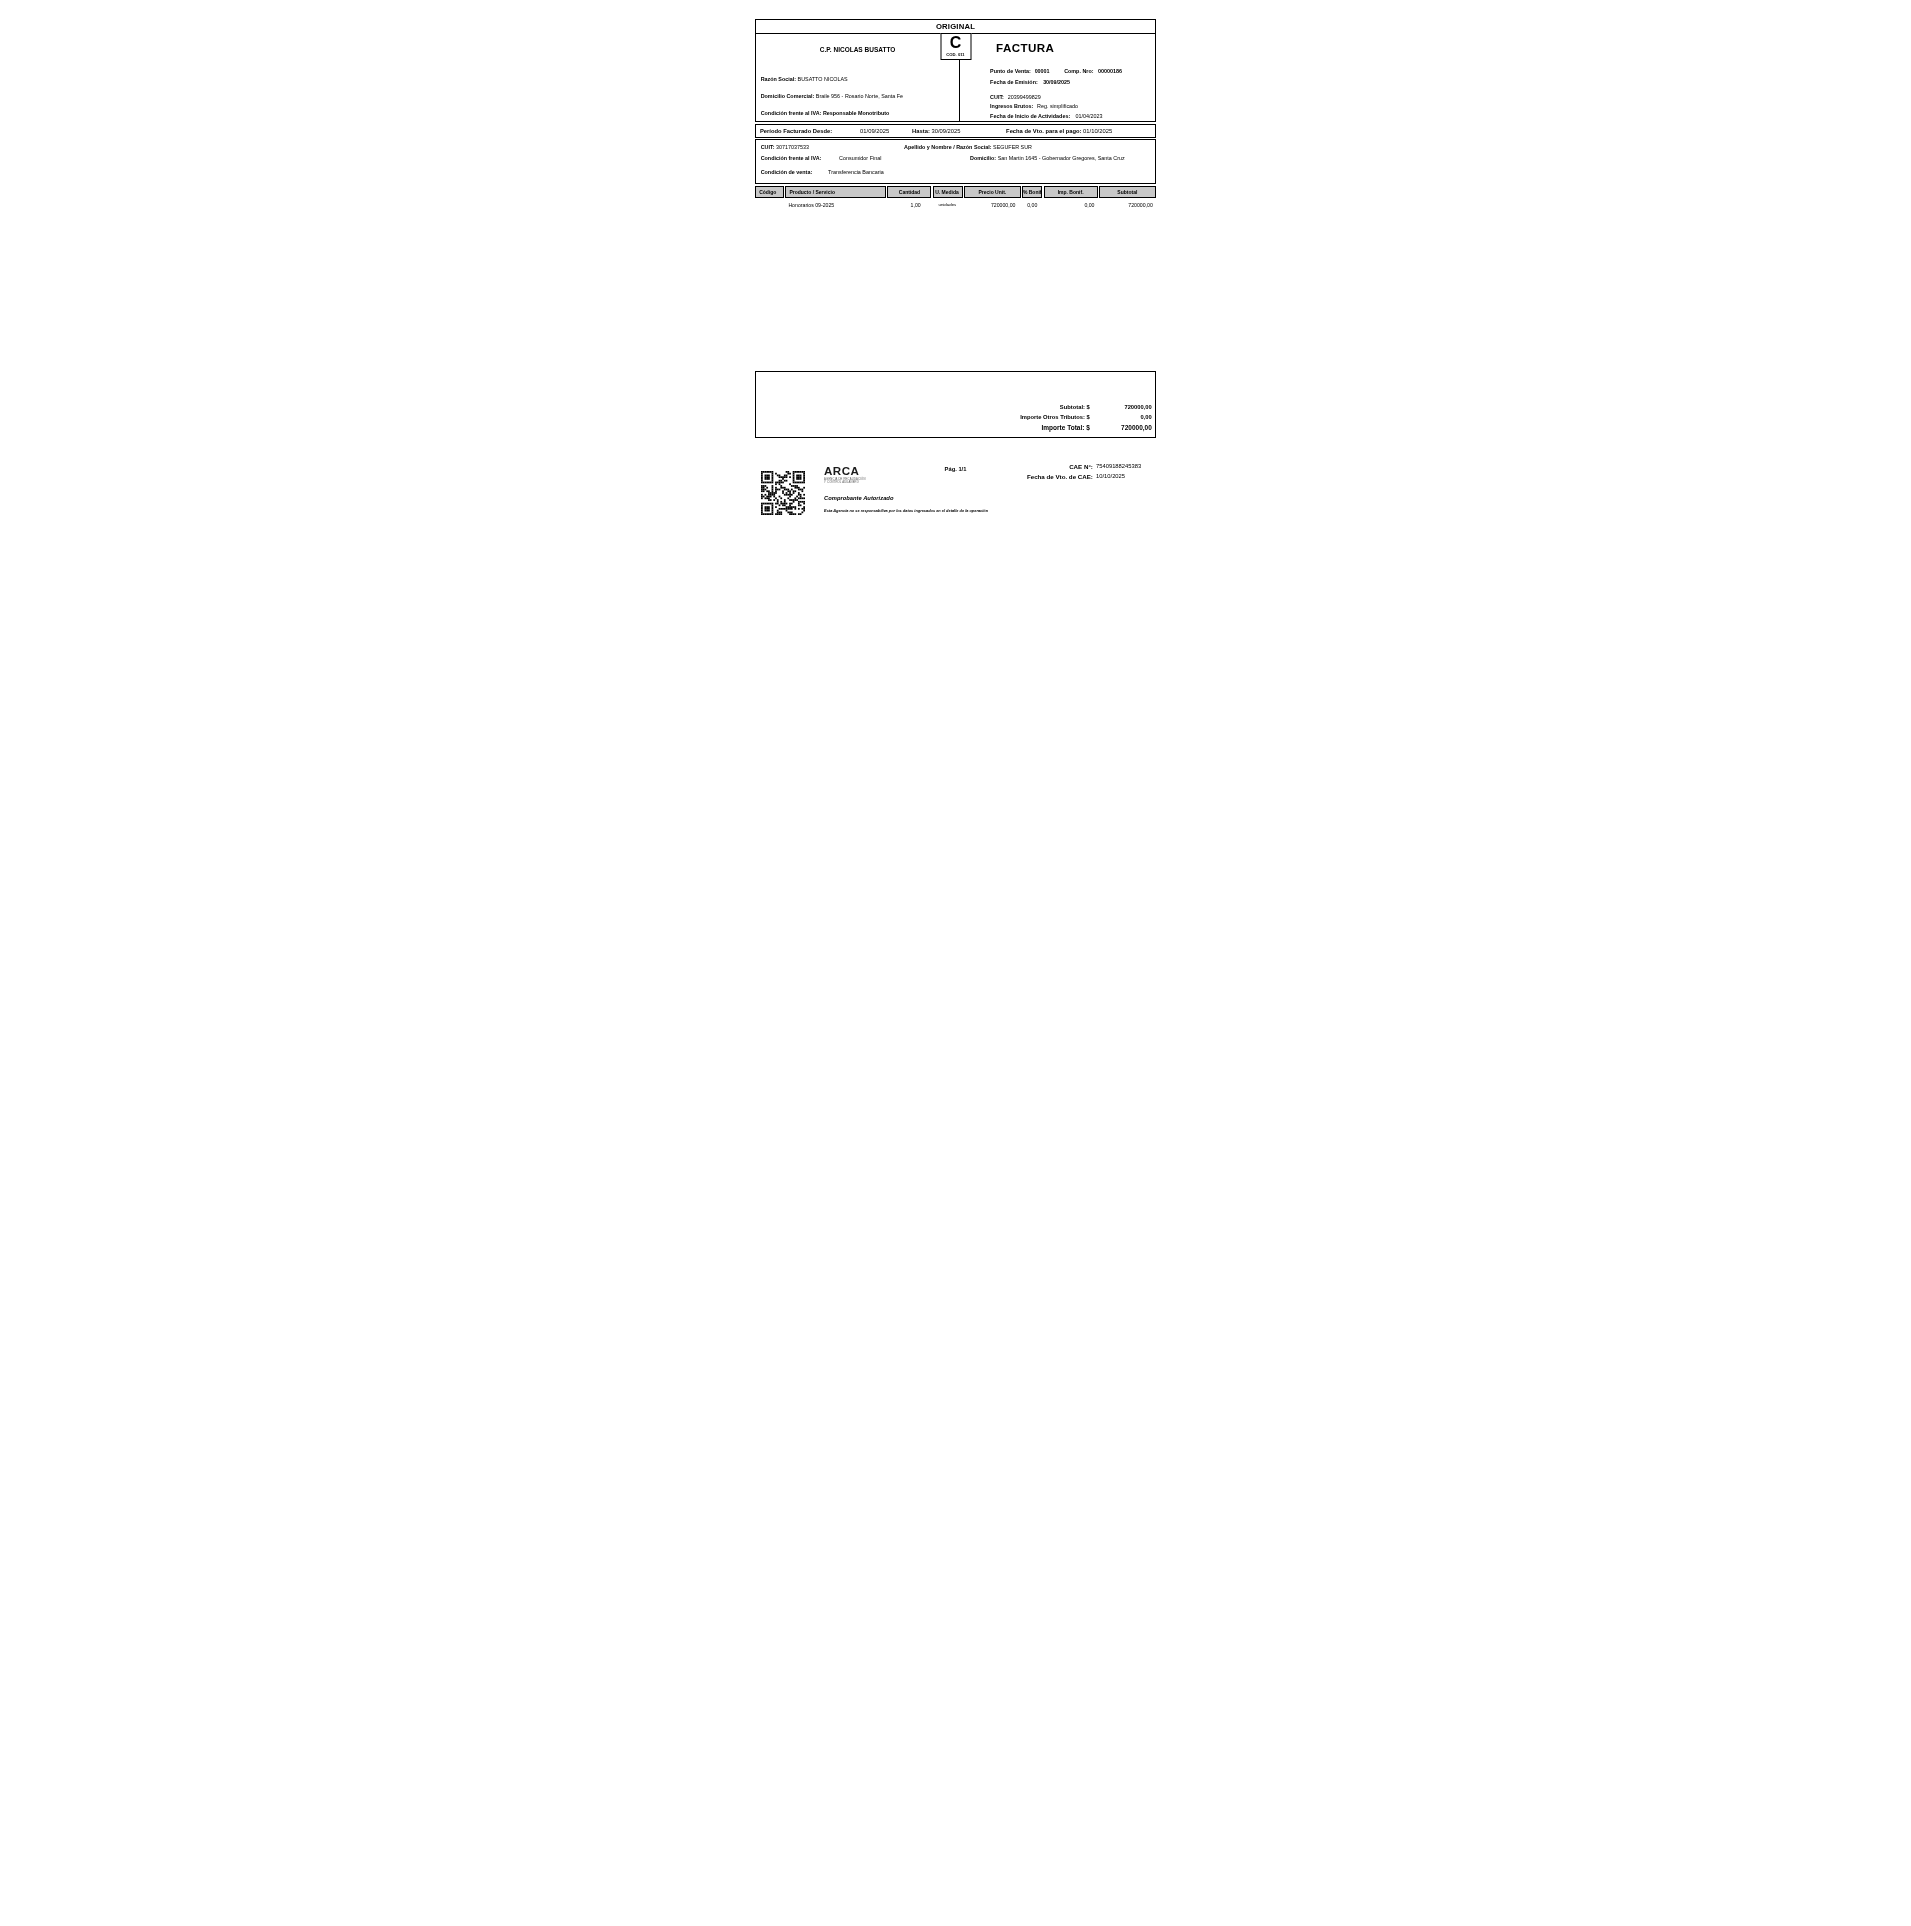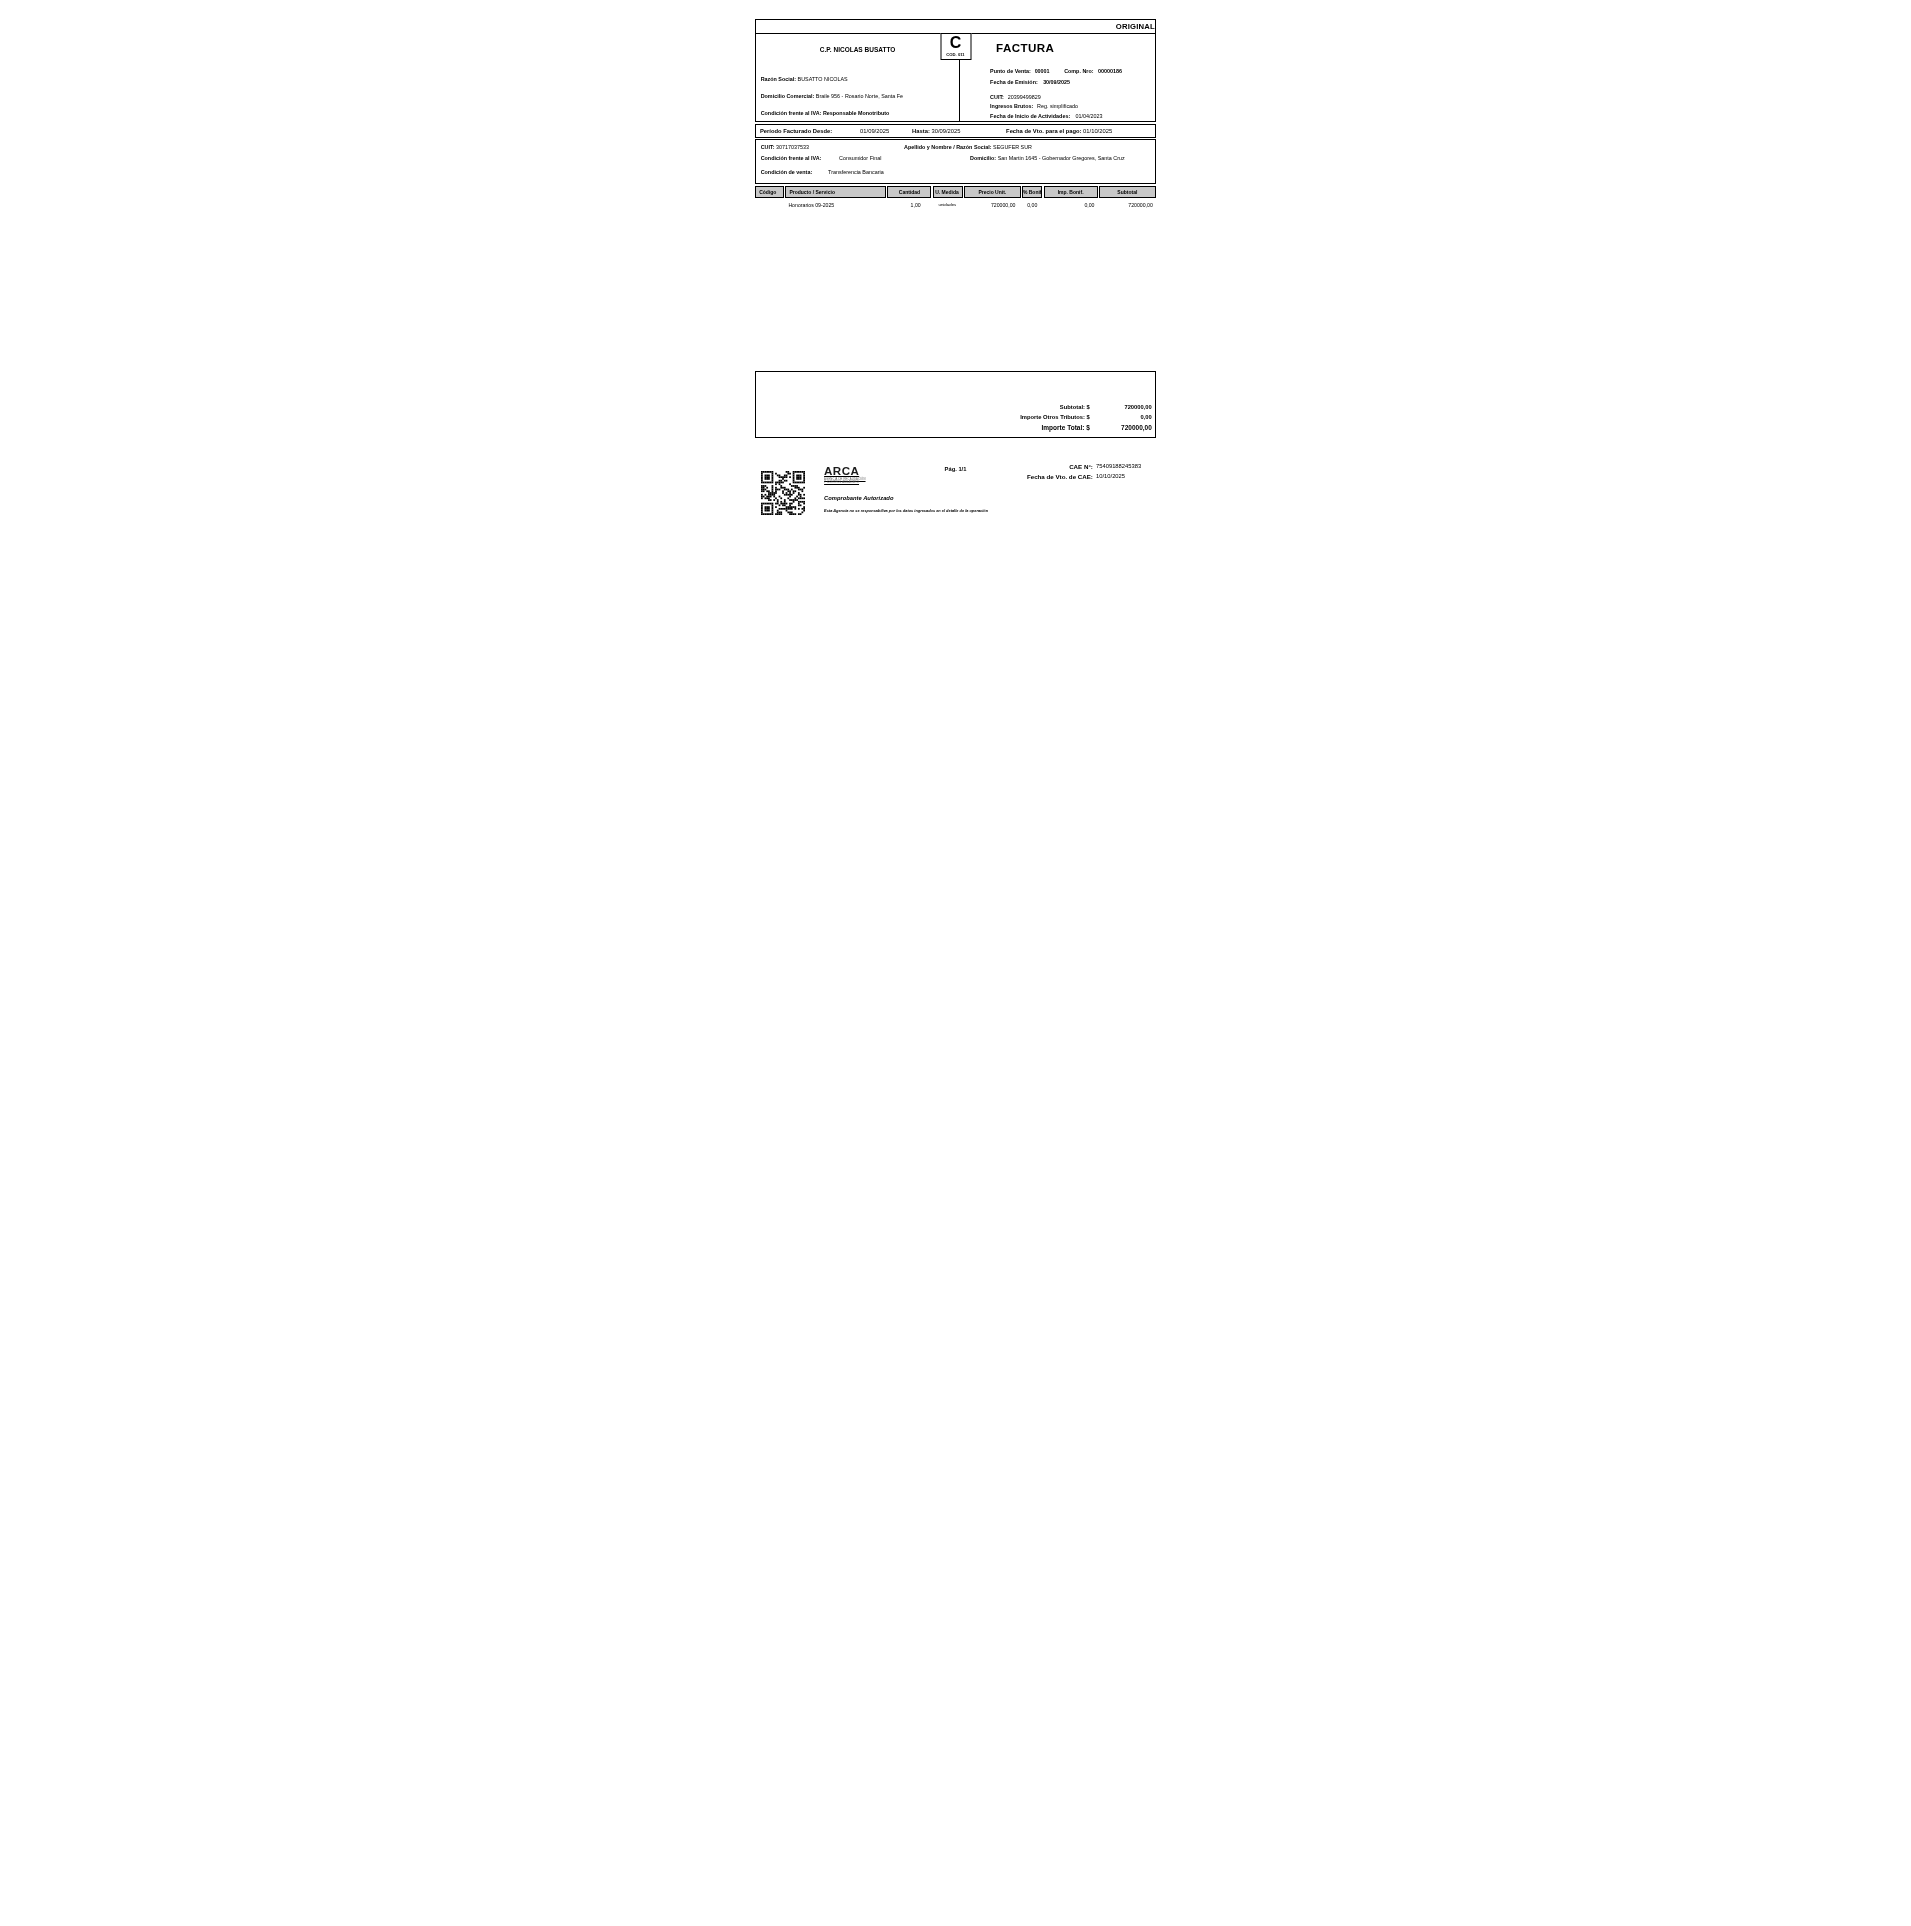--- a/index.html
+++ b/index.html
@@ -4,21 +4,21 @@
 <style>
   * { margin:0; padding:0; box-sizing:border-box; }
   html,body { background:#fff; }
   body { font-family:"Liberation Sans", sans-serif; color:#000; }
   .page { width:424px; height:599px; padding:18.5px 11.6px 0; margin:0 auto; background:#fff; position:relative; }
   .bx { border:0.8px solid #000; background:#fff; }
   .b { font-weight:bold; }
   .abs { position:absolute; white-space:nowrap; }
 
   
-  .banner { height:15.4px; display:flex; align-items:center; justify-content:flex-end; }
+  .banner { height:15.4px; display:flex; align-items:center; justify-content:center; }
   .banner span { font-weight:bold; font-size:7.7px; letter-spacing:0.2px; }
 
   
   .header { height:89px; margin-top:-0.8px; position:relative; display:flex; }
   .hl { width:203px; position:relative; }
   .hr { flex:1; border-left:0.8px solid #000; position:relative; }
   .typebox { position:absolute; left:50%; top:-0.8px; transform:translateX(-50%); width:31px; height:27px;
              background:#fff; border:0.8px solid #000; z-index:2; text-align:center; }
   .typebox .letter { font-size:16px; font-weight:bold; line-height:17.7px; }
   .typebox .code { font-size:4.2px; font-weight:bold; }
@@ -55,21 +55,21 @@
   
   .totals { height:67px; display:flex; flex-direction:column; justify-content:flex-end; align-items:flex-end;
             padding:0 3.1px 6.2px; gap:4.2px; }
   .trow { display:flex; align-items:baseline; font-size:5.8px; font-weight:bold; }
   .trow .tval { width:62px; text-align:right; }
   .trow.total { font-size:6.5px; }
 
   
   .footer { position:relative; height:65px; margin-top:24px; }
   .qr { position:absolute; left:5.8px; top:8.5px; width:44px; height:44px; }
-  .arca { position:absolute; left:69px; top:3.1px;text-decoration:underline; }
+  .arca { position:absolute; left:69px; top:3.1px; }
   .arca .name { font-size:11.6px; font-weight:bold; letter-spacing:0.4px; color:#1b1b1b; line-height:11.6px; }
   .arca .cap { font-size:2.7px; color:#555; letter-spacing:0.2px; line-height:3.5px; margin-top:1.2px; }
   .autorizado { position:absolute; left:69px; top:33px; font-style:italic; font-weight:bold; font-size:5.8px; }
   .disclaimer { position:absolute; left:69px; top:46px; font-style:italic; font-weight:bold; font-size:3.9px; }
   .pagenum { position:absolute; left:50%; top:3.9px; transform:translateX(-50%); font-weight:bold; font-size:5.8px; }
   .cae { position:absolute; right:1.9px; top:0.8px; display:grid; grid-template-columns:auto 58px; column-gap:3.1px; row-gap:3.5px; }
   .cae .lbl { text-align:right; font-weight:bold; font-size:6.2px; white-space:nowrap; }
   .cae .val { font-size:5.8px; white-space:nowrap; }
 </style>
 </head>

